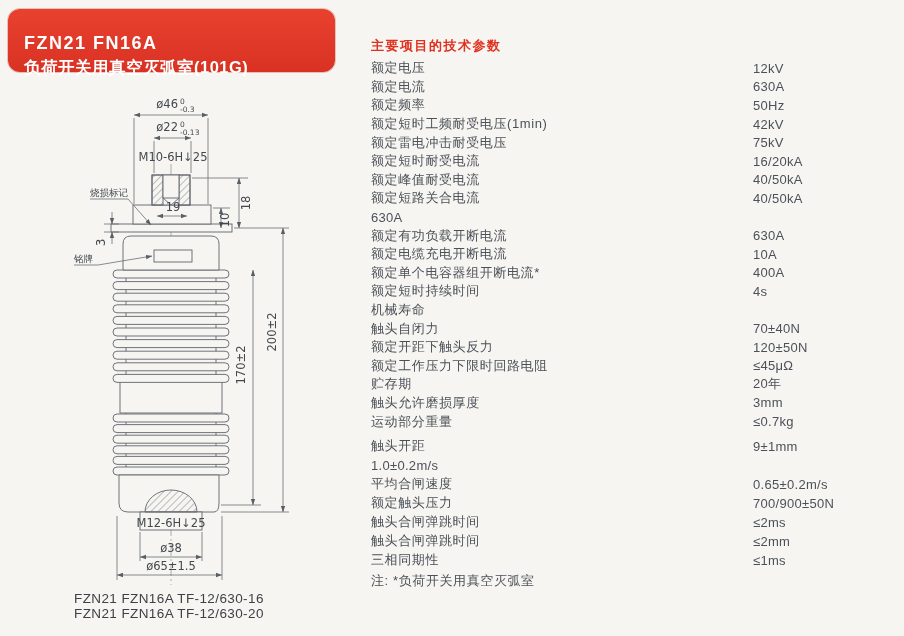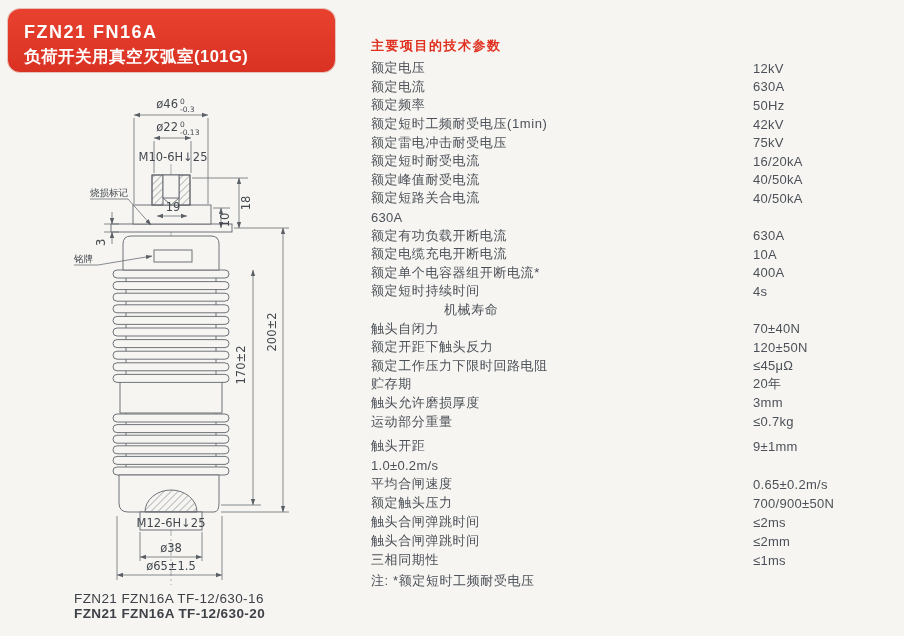--- a/index.html
+++ b/index.html
@@ -6,56 +6,56 @@
   body{
     width:904px;height:636px;position:relative;overflow:hidden;
     background:#f6f5f1;
     font-family:"Liberation Sans","DejaVu Sans",sans-serif;
   }
   
   .title-card{
     position:absolute;left:8px;top:9px;width:327px;height:63px;
     background:linear-gradient(180deg,#e8422f 0%,#de3627 70%,#d93223 100%);
     border-radius:12px;color:#ffffff;box-sizing:border-box;
-    padding:13px 8px 0 16px;
+    padding:24px 8px 0 16px;
     box-shadow:0 0 0 1px rgba(180,40,25,.25);
   }
   .title-model{font-size:18px;font-weight:600;letter-spacing:1.5px;}
   .title-sub{font-size:16.5px;font-weight:600;margin-top:3px;letter-spacing:.5px;}
 
   
   .specs-panel{position:absolute;left:371px;top:36px;width:528px;}
   .section-title{
     color:#e03120;font-weight:bold;font-size:13px;letter-spacing:1.5px;
     height:20px;line-height:20px;
   }
   .spec-list{margin-top:3px;}
   .spec-row{display:flex;height:18.6px;align-items:center;
-    font-size:13px;color:#4c5159;justify-content:center;}
+    font-size:13px;color:#4c5159;}
   .mech .spec-row{height:19px;}
   .spec-label{width:382px;letter-spacing:.6px;white-space:nowrap;}
   .spec-value{flex:1;letter-spacing:.3px;white-space:nowrap;}
   .mech{margin-top:6px;}
   .note{font-size:13px;color:#4c5159;letter-spacing:.6px;margin-top:2px;}
 
   
   .drawing-wrap{position:absolute;left:0;top:80px;width:360px;height:556px;padding-left:16px;}
   svg text{fill:#43484f;font-family:"DejaVu Sans","Liberation Sans",sans-serif;}
   .dwg-line{stroke:#60656c;stroke-width:0.9;fill:none;}
   .dwg-fill{stroke:#60656c;stroke-width:0.9;fill:#f6f5f1;}
   .rib{stroke:#60656c;stroke-width:0.9;fill:#f6f5f1;}
   .dim-line{stroke:#6a6f76;stroke-width:0.8;fill:none;}
   .dim-text{font-size:11.5px;}
   .dim-text-sm{font-size:7.5px;}
   .cjk-label{font-size:9.5px;}
   .centerline{stroke:#8a8f96;stroke-width:0.7;stroke-dasharray:12 3 2 3;}
 
   .caption{position:absolute;font-size:13.5px;color:#3e4248;letter-spacing:.4px;}
   .caption-1{left:74px;top:591px;}
-  .caption-2{left:74px;top:606px;font-weight:bold;}
+  .caption-2{left:74px;top:606px;}
 </style>
 </head>
 <body>
 
 <div class="title-card">
   <div class="title-model">FZN21 FN16A</div>
   <div class="title-sub">负荷开关用真空灭弧室(101G)</div>
 </div>
 
 <div class="drawing-wrap">
@@ -338,15 +338,15 @@
   <div class="spec-row">
     <span class="spec-label">触头合闸弹跳时间</span>
     <span class="spec-value">≤2mm</span>
   </div>
 
   <div class="spec-row">
     <span class="spec-label">三相同期性</span>
     <span class="spec-value">≤1ms</span>
   </div>
 </div>
-    <div class="note">注: *额定短时工频耐受电压</div>
+    <div class="note">注: *负荷开关用真空灭弧室</div>
   </div>
 </div>
 
 </body></html>

